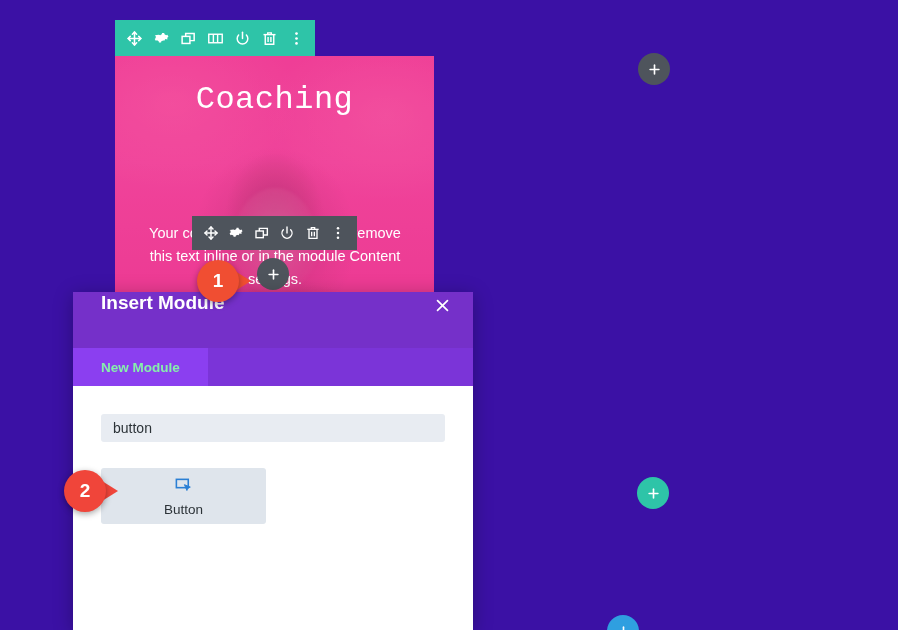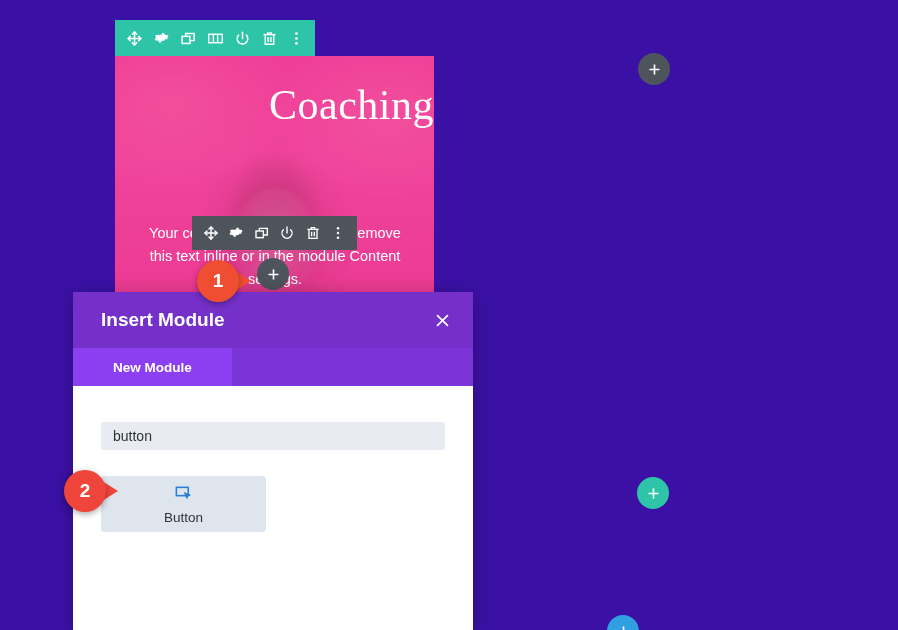--- a/index.html
+++ b/index.html
@@ -99,23 +99,23 @@
     position: absolute;
     left: 0; top: 0;
     width: 100%; height: 100%;
     background: rgba(238,58,148,0.30);
   }
   #hero-title {
     position: absolute;
     left: 0;
     top: 28px;
     width: 100%;
-    text-align: right;
-    font-family: Liberation Serif, serif;
-    font-size: 42px;
+    text-align: center;
+    font-family: Liberation Mono, monospace;
+    font-size: 32px;
     font-weight: 400;
     color: #ffffff;
     letter-spacing: 0.5px;
     line-height: 1;
   }
   #hero-body {
     position: absolute;
     left: 26px;
     top: 166px;
     width: 268px;
@@ -176,21 +176,20 @@
     background: #ffffff;
     box-shadow: 0 3px 18px rgba(0,0,0,0.28);
     overflow: hidden;
     z-index: 10;
   }
   #modal-header {
     position: relative;
     height: 56px;
     background: #7530c9;
     display: flex;
-    align-items: center;
     padding: 0 18px 0 28px;
   }
   #modal-title {
     flex: 1;
     color: #ffffff;
     font-size: 19px;
     font-weight: 700;
   }
   #modal-close {
     width: 26px;
@@ -202,29 +201,29 @@
   }
   #modal-tabs {
     height: 38px;
     background: #7b34d8;
     display: flex;
     align-items: stretch;
   }
   .modal-tab {
     display: flex;
     align-items: center;
-    color: #ffffff;
+    color: #86efac;
     font-size: 13.5px;
     font-weight: 700;
-    padding: 0 40px;
+    padding: 0 28px;
   }
   .modal-tab.active { background: #8b3ff0; }
 
   #modal-body {
-    padding: 36px 28px 0 28px;
+    padding: 28px 28px 0 28px;
     background: #ffffff;
     height: 244px;
     box-sizing: border-box;
   }
   #module-search {
     width: 100%;
     height: 28px;
     box-sizing: border-box;
     background: #e8ecf2;
     border: none;

